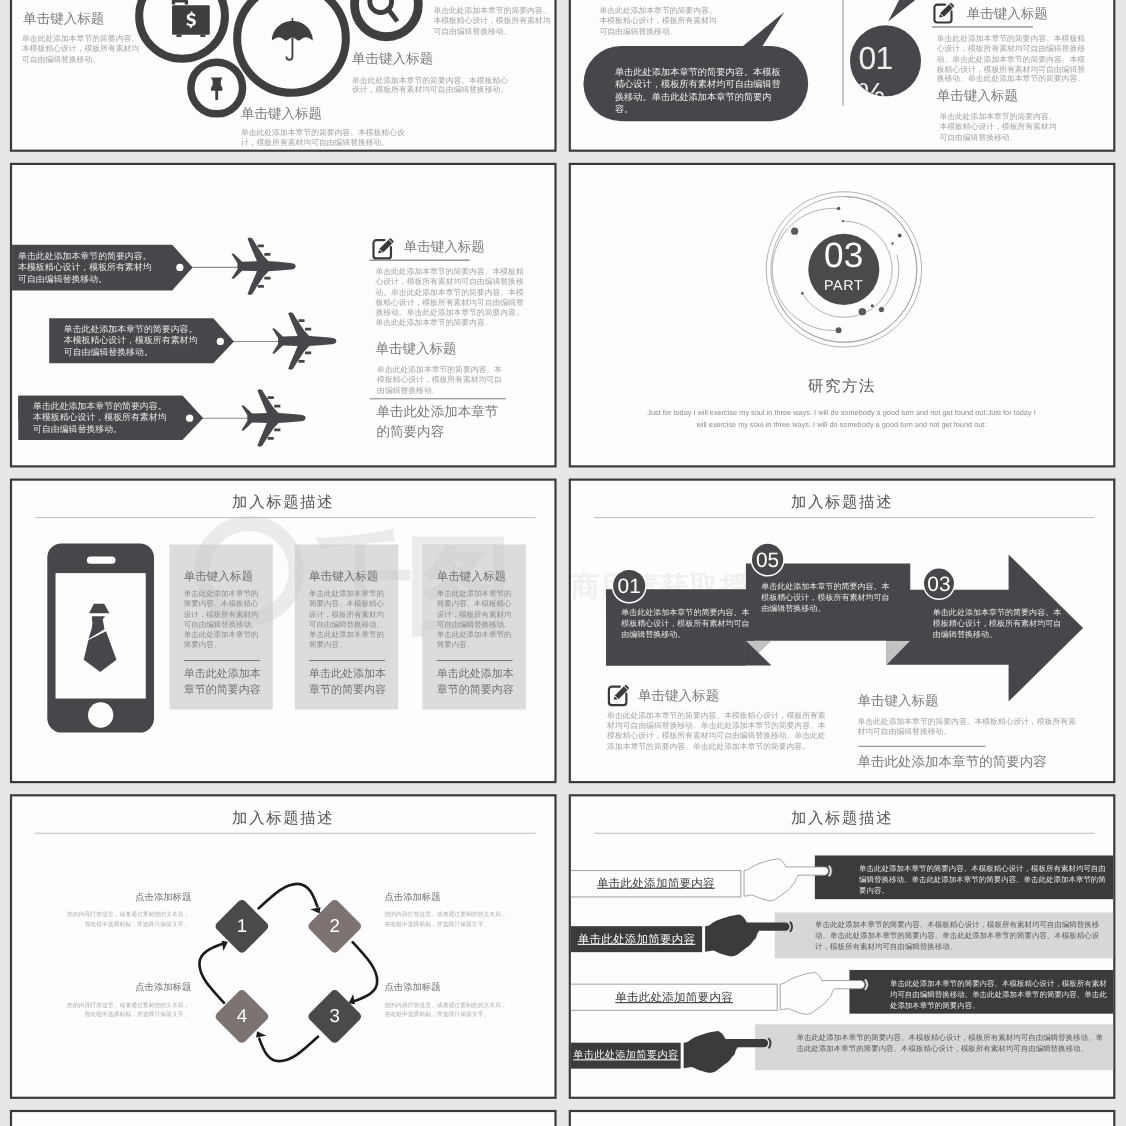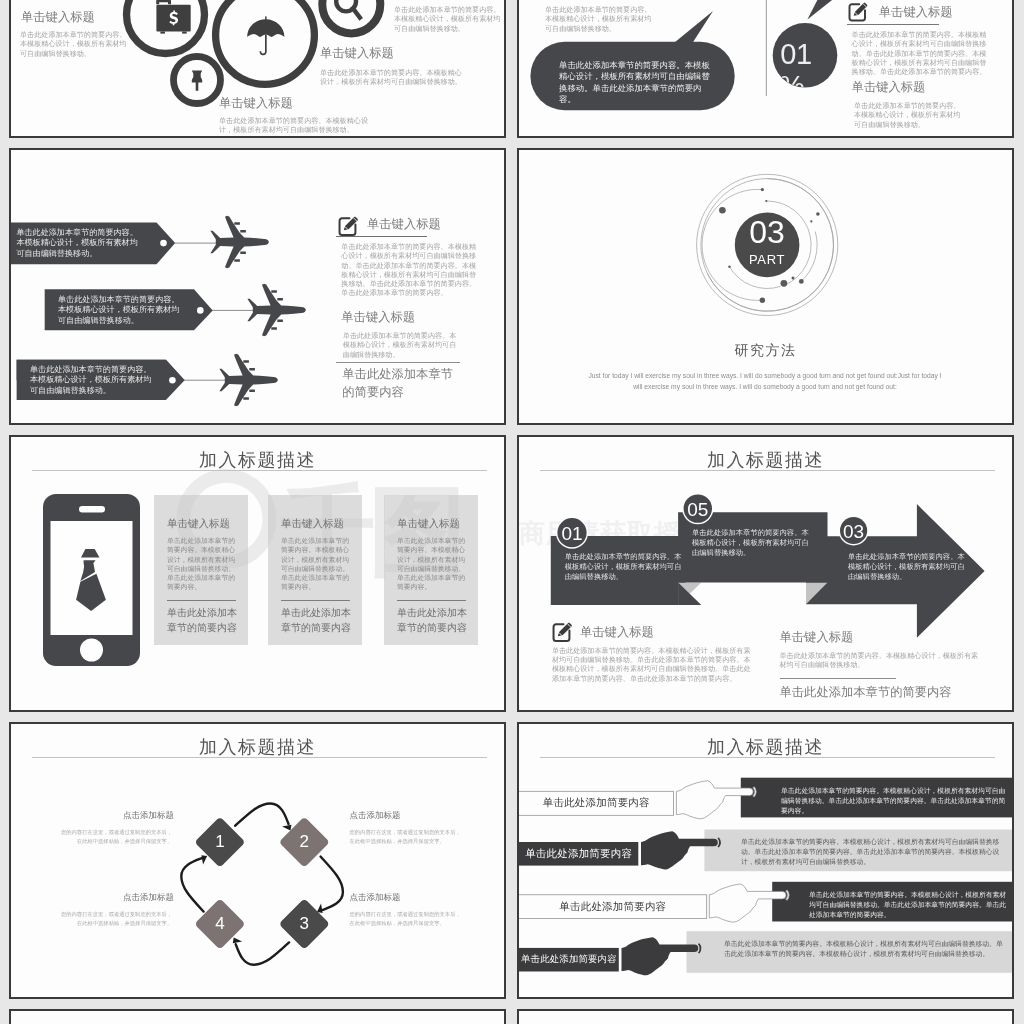--- a/index.html
+++ b/index.html
@@ -23,23 +23,23 @@
   .s5card{position:absolute;top:58px;width:94px;height:150px;background:rgba(200,200,200,0.62);}
   .s5ct{position:absolute;left:13px;top:22px;color:#6f6f6f;font-size:10.5px;white-space:nowrap;}
   .s5cb{position:absolute;left:13px;top:41px;width:70px;color:#8b8b8b;font-size:6.8px;line-height:9.3px;}
   .s5cl{position:absolute;left:13px;top:105px;width:69px;height:1.3px;background:#7d7d7d;}
   .s5cf{position:absolute;left:13px;top:111px;width:72px;color:#6f6f6f;font-size:10px;line-height:14.5px;}
   .s6num{position:absolute;width:40px;text-align:center;color:#fff;font-size:19px;font-weight:300;line-height:22px;}
   .s6bt{position:absolute;width:123px;color:#e6e6e6;font-size:7.3px;line-height:10.2px;}
   .s7n{position:absolute;width:40px;text-align:center;color:#fff;font-size:17px;font-weight:300;line-height:22px;}
   .s7t{position:absolute;color:#6f6f6f;font-size:8.5px;letter-spacing:0px;}
   .s7b{position:absolute;color:#a8a8a8;font-size:5.3px;line-height:9.4px;}
-  .s8l{position:absolute;display:flex;align-items:center;justify-content:center;font-size:10.5px;letter-spacing:0.2px;white-space:nowrap;}
+  .s8l{position:absolute;display:flex;align-items:center;justify-content:center;font-size:10.5px;letter-spacing:0.2px;white-space:nowrap;text-decoration:underline;}
   .s8b{position:absolute;color:#59595b;font-size:6.8px;line-height:10.2px;}
-  .shead{position:absolute;left:0;right:0;top:11px;text-align:center;color:#555;font-size:18px;letter-spacing:1.5px;}
+  .shead{position:absolute;left:0;right:0;top:11px;text-align:center;color:#555;font-size:14px;letter-spacing:1.5px;}
   .shline{position:absolute;left:21px;width:455px;top:33px;height:1px;background:#c2c2c2;}
 </style>
 </head>
 <body>
 
 <div id="stage">
 
 <div class="slide sL r1">
   <svg class="a" style="left:0;top:0" width="497" height="277" viewBox="0 0 497 277">
     <circle cx="254" cy="172" r="49.4" fill="none" stroke="#3f3f3f" stroke-width="7.3"></circle>

